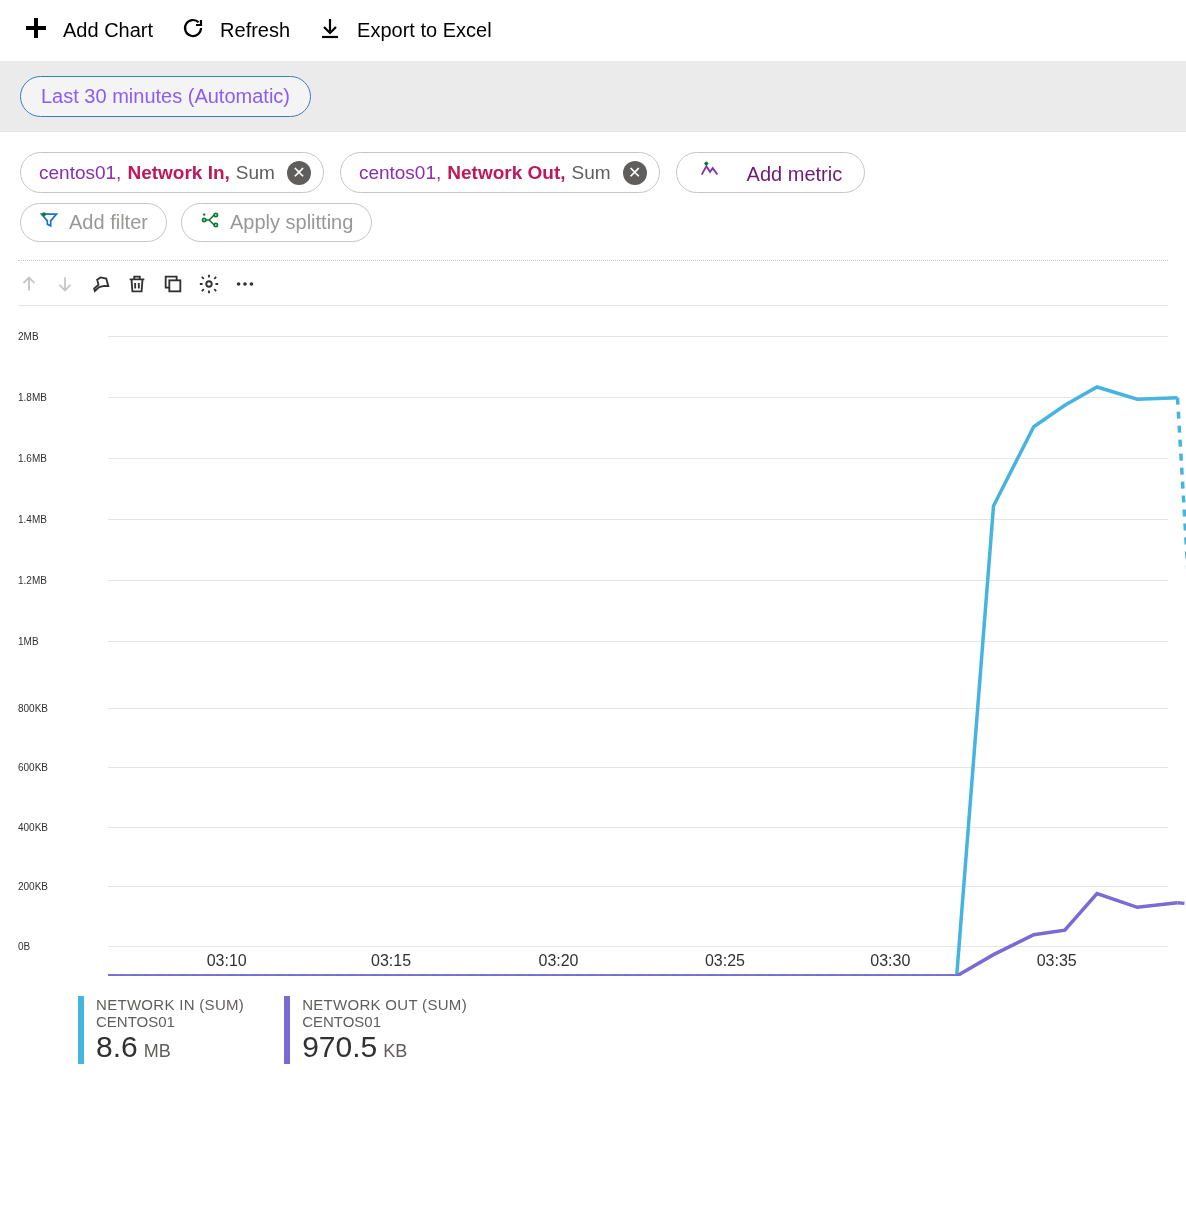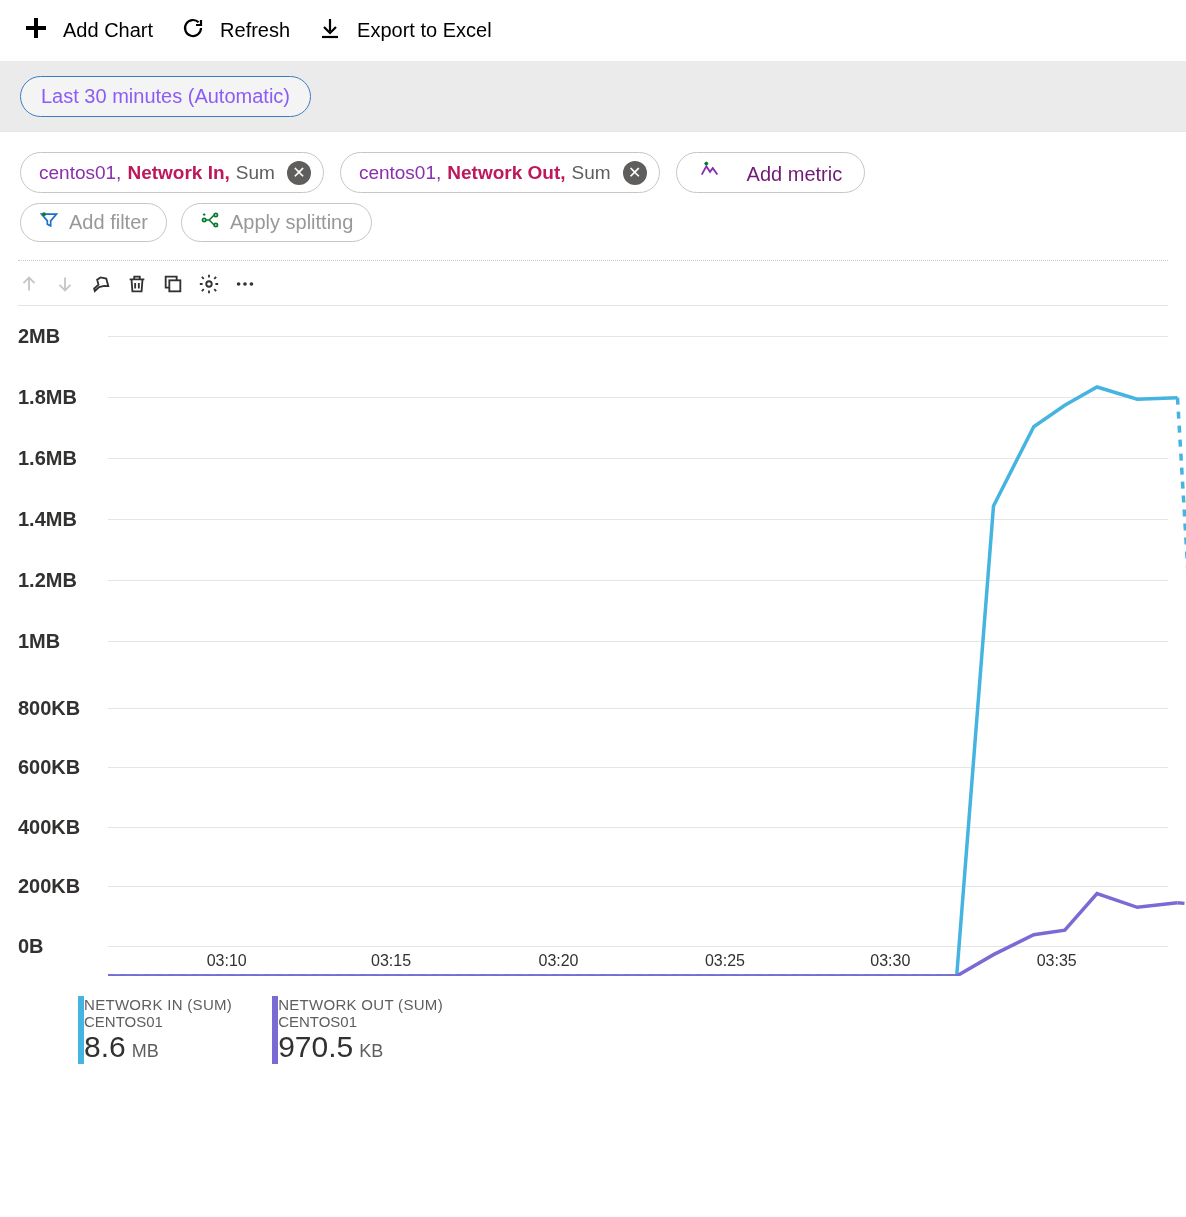--- a/index.html
+++ b/index.html
@@ -27,27 +27,27 @@
   .chart-divider { border-top: 1px dotted #c8c6c4; margin-bottom: 6px; }
   .chart-header { display: flex; justify-content: space-between; align-items: center; border-bottom: 1px solid #e5e5e5; padding: 6px 0 10px 0; }
   .chart-title { font-size: 22px; font-weight: 400; color: #323130; }
   .chart-actions { display: flex; gap: 14px; align-items: center; color: #605e5c; }
   .chart-actions .ico { cursor: pointer; display: flex; }
   .chart-actions svg { width: 22px; height: 22px; }
   
   .plot-wrap { position: relative; height: 640px; margin-top: 30px; }
   .plot-grid { position: absolute; left: 90px; right: 0; top: 0; bottom: 30px; }
   .gridline { position: absolute; left: 0; right: 0; border-top: 1px solid #e5e5e5; }
-  .ylabel { position: absolute; left: 0; width: 82px; text-align: left; font-size: 20px; color: #323130; transform: translateY(-50%); font-weight: bold; }
+  .ylabel { position: absolute; left: 0; width: 82px; text-align: left; font-size: 10px; color: #323130; transform: translateY(-50%); }
   .xlabels { position: absolute; left: 90px; right: 0; bottom: 0; height: 24px; }
   .xlabel { position: absolute; font-size: 16px; color: #323130; transform: translateX(-50%); }
   .plot-svg { position: absolute; left: 90px; right: 0; top: 0; bottom: 30px; }
   
   .legend-row { display: flex; gap: 40px; padding: 20px 0 0 60px; }
-  .legend-item { display: flex; }
+  .legend-item { display: flex; gap: 12px; }
   .legend-bar { width: 6px; background: var(--c); border-radius: 0; }
   .legend-text { display: flex; flex-direction: column; }
   .legend-name { font-size: 15px; color: #605e5c; letter-spacing: 0.3px; }
   .legend-sub { font-size: 15px; color: #605e5c; }
   .legend-val { font-size: 30px; color: #323130; display: flex; align-items: baseline; gap: 6px; }
   .legend-unit { font-size: 18px; color: #605e5c; }
 </style>
 </head>
 <body>
 

